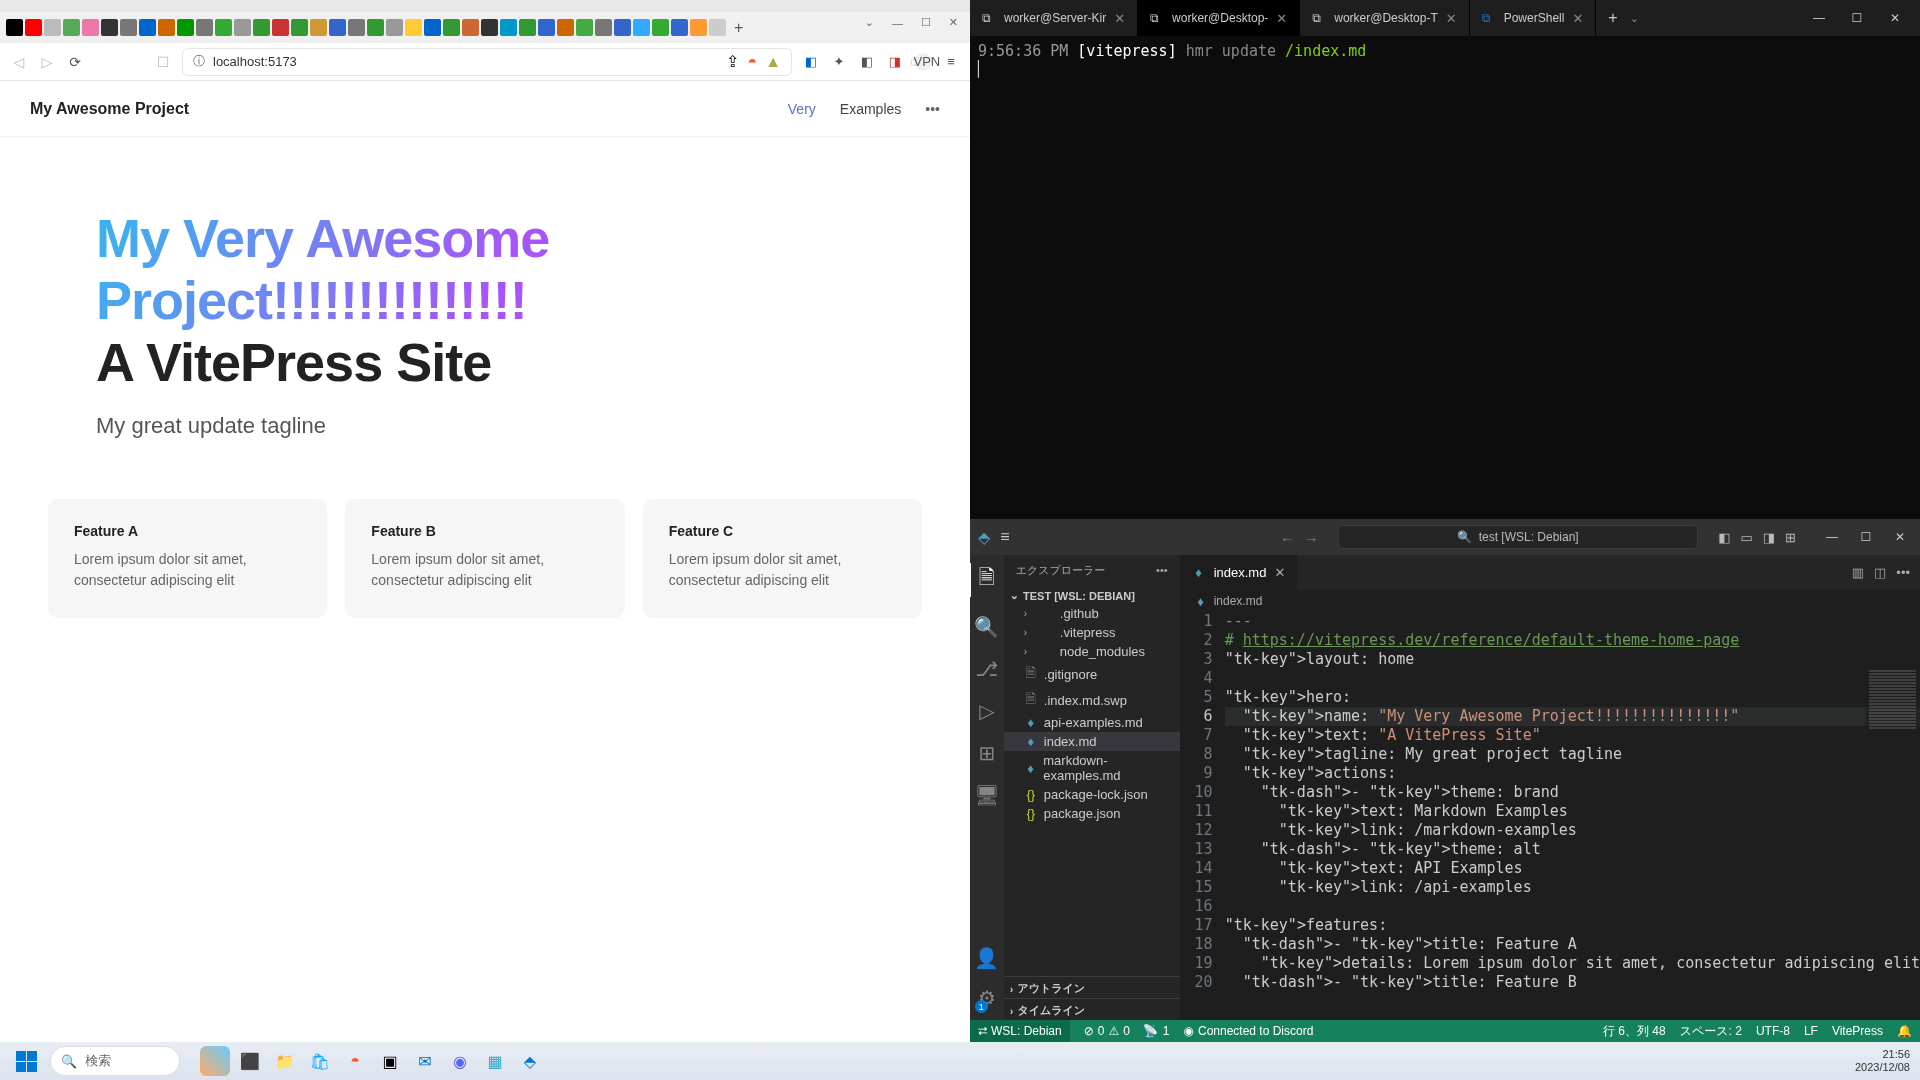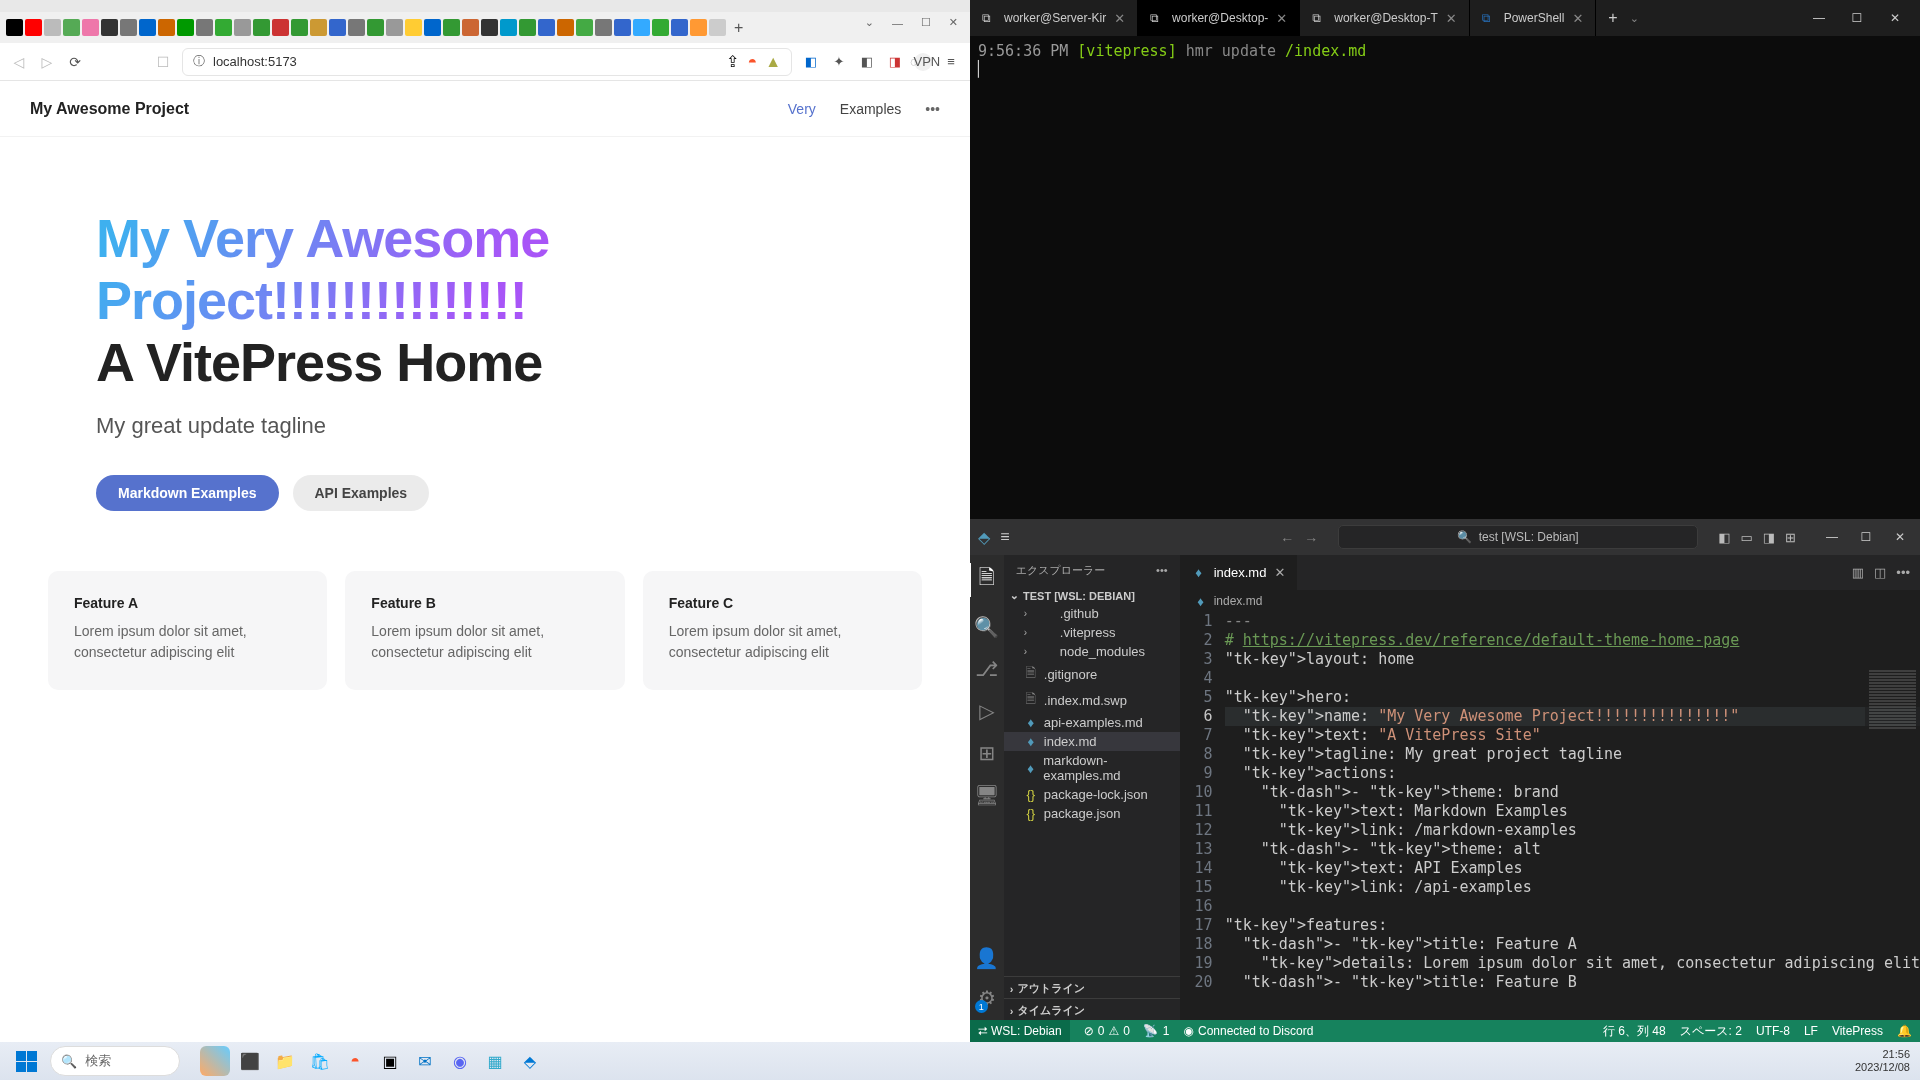--- a/index.html
+++ b/index.html
@@ -54,21 +54,21 @@
 .term-tab.active { background: #000; }
 .term-tab .tab-icon { width: 14px; height: 14px; }
 .term-tab .tab-close { color: #888; font-size: 13px; }
 .term-win-ctrl { margin-left: auto; display: flex; gap: 8px; padding-right: 10px; align-items: center; color: #ccc; }
 .term-win-ctrl span { width: 30px; text-align: center; font-size: 12px; }
 .term-newtab { color: #ccc; font-size: 16px; padding: 0 12px; }
 
 .terminal-body { position: absolute; left: 970px; top: 36px; width: 950px; height: 483px; background: #0c0c0c; color: #ccc; font-family: Consolas, monospace; font-size: 15px; padding: 6px 8px; }
 .term-line { white-space: pre; }
 .t-time { color: #999; }
-.t-vp { color: #84cc16; }
+.t-vp { color: #ffffff; }
 .t-dim { color: #888; }
 .t-file { color: #84cc16; }
 
 
 .vscode { position: absolute; left: 970px; top: 519px; width: 950px; height: 523px; background: #1e1e1e; display: flex; flex-direction: column; }
 .vsc-titlebar { height: 36px; background: #323233; display: flex; align-items: center; padding: 0 8px; gap: 10px; }
 .vsc-logo { color: #519aba; font-size: 16px; }
 .vsc-menu { color: #ccc; font-size: 16px; }
 .vsc-navarrow { color: #888; font-size: 14px; margin-left: auto; }
 .vsc-search { flex: 0 0 360px; background: #252526; border: 1px solid #3c3c3c; border-radius: 5px; height: 24px; display: flex; align-items: center; justify-content: center; color: #bbb; font-size: 12px; gap: 6px; margin-left: 10px; }
@@ -216,26 +216,22 @@
     <div class="vp-nav">
       <div class="vp-brand">My Awesome Project</div>
       <div class="vp-links">
         <a class="active">Very</a>
         <a>Examples</a>
         <span class="dots">•••</span>
       </div>
     </div>
     <div class="vp-hero">
       <div class="hero-name">My Very Awesome Project!!!!!!!!!!!!!!!</div>
-      <div class="hero-text">A VitePress Home</div>
+      <div class="hero-text">A VitePress Site</div>
       <div class="hero-tagline">My great update tagline</div>
-      <div class="hero-actions">
-        <button class="btn btn-brand">Markdown Examples</button>
-        <button class="btn btn-alt">API Examples</button>
-      </div>
     </div>
     <div class="vp-features">
       <div class="feature-card">
         <h3>Feature A</h3>
         <p>Lorem ipsum dolor sit amet, consectetur adipiscing elit</p>
       </div>
       <div class="feature-card">
         <h3>Feature B</h3>
         <p>Lorem ipsum dolor sit amet, consectetur adipiscing elit</p>
       </div>

